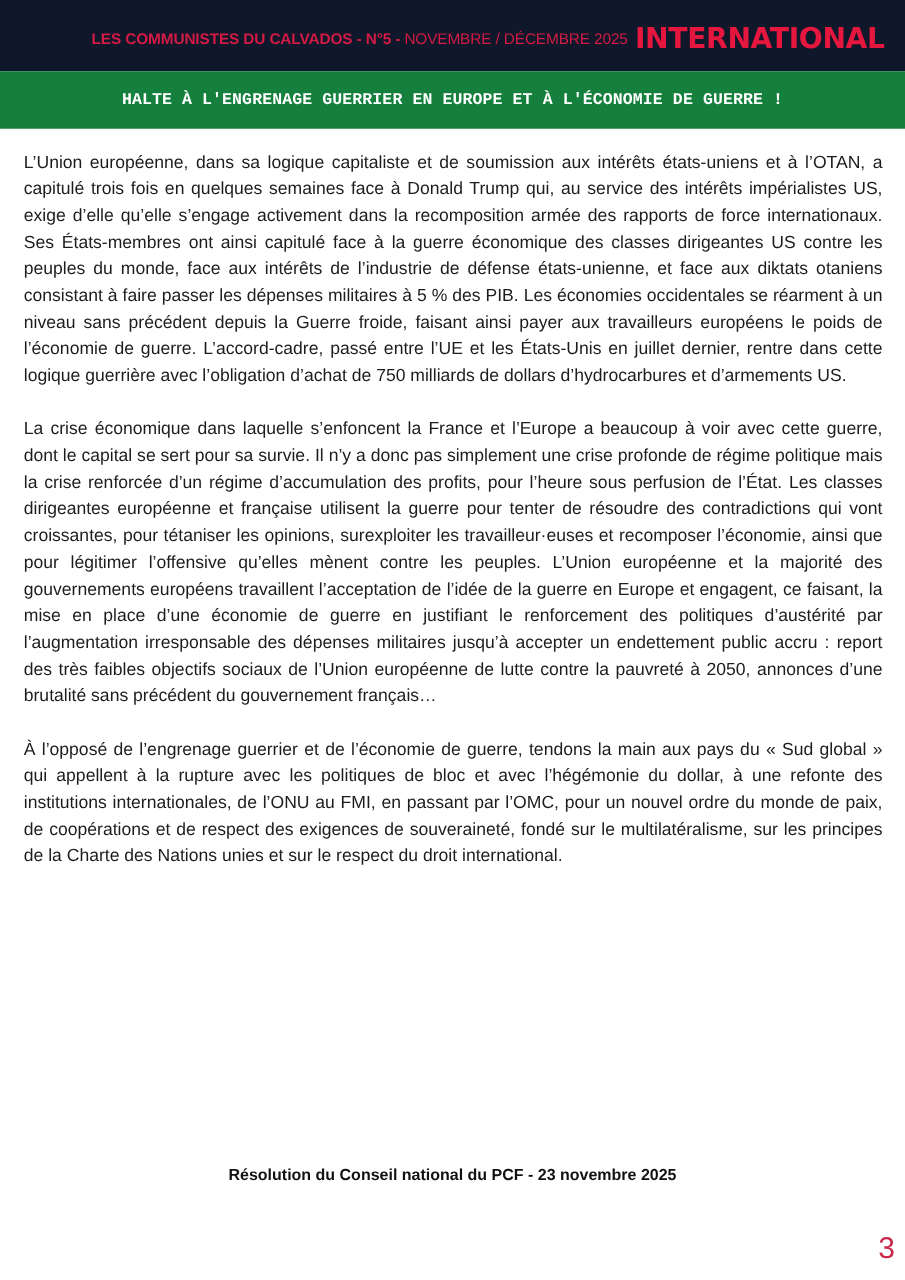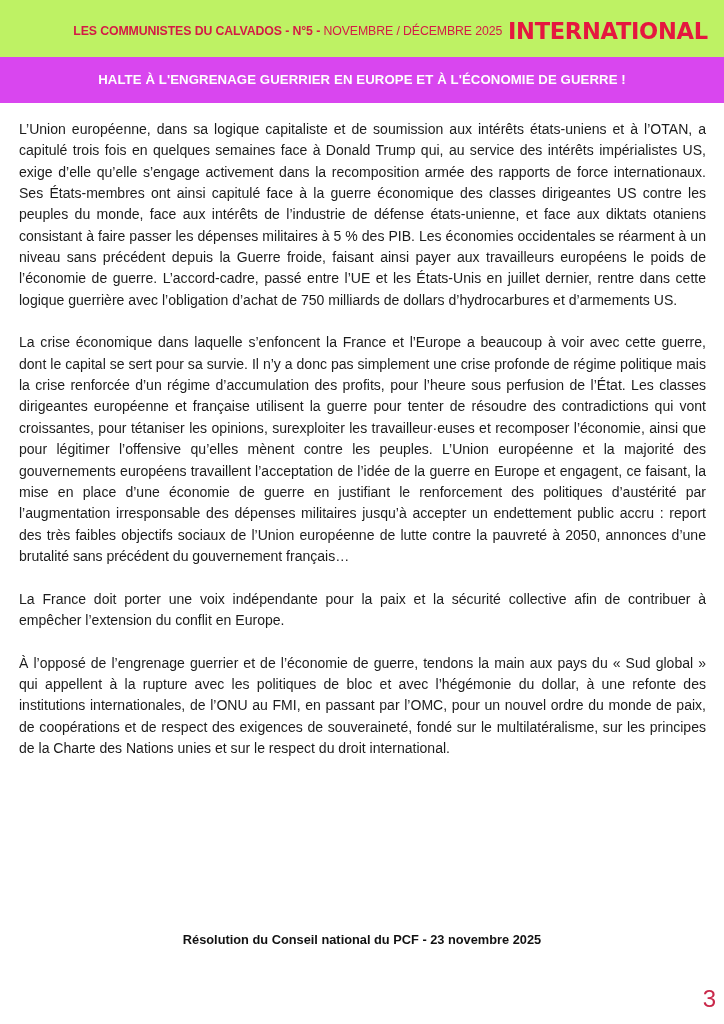--- a/index.html
+++ b/index.html
@@ -1,36 +1,36 @@
 <!DOCTYPE html>
 <html><head>
 <meta charset="utf-8">
 <style>
   html, body { margin: 0; padding: 0; }
   body {
     width: 724px; height: 1024px; background: #ffffff; position: relative; overflow: hidden;
     font-family: "Liberation Sans", "DejaVu Sans", sans-serif; color: #1a1a1a;
   }
   .header-band {
-    position: absolute; left: 0; top: 0; width: 724px; height: 57px; background: #bef264;
+    position: absolute; left: 0; top: 0; width: 724px; height: 57px; background: #0f172a;
   }
   .masthead {
     position: absolute; left: 0; right: 12px; top: 15px; height: 32px;
     display: flex; justify-content: flex-end; align-items: center; white-space: nowrap;
   }
   .mast-left { font-size: 12.3px; color: #d41b45; letter-spacing: -0.1px; }
   .mast-bold { font-weight: bold; }
   .mast-reg { font-weight: normal; }
   .section-title {
     font-family: "DejaVu Sans", sans-serif; font-weight: bold; font-size: 23px; color: #e5173f;
     margin-left: 6px; letter-spacing: -0.3px; transform: scaleX(0.98); transform-origin: left center;
   }
   .title-band {
-    position: absolute; left: 0; top: 57px; width: 724px; height: 46px; background: #d946ef;
-    display: flex; flex-direction: column; justify-content: center; align-items: center;
+    position: absolute; left: 0; top: 57px; width: 724px; height: 46px; background: #15803d;
+    display: flex; flex-direction: column; justify-content: center; align-items: center; font-family: Liberation Mono, monospace;
   }
   .title-line {
     color: #ffffff; font-weight: bold; font-size: 13.2px; line-height: 16.5px; text-align: center; letter-spacing: 0.1px;
   }
   .article {
     position: absolute; left: 19px; top: 119px; width: 687px;
     font-size: 14.05px; line-height: 21.35px; text-align: justify; color: #1c1c1c;
   }
   .article p { margin: 0 0 21.35px 0; }
   .signature {
@@ -55,19 +55,18 @@
   </div>
 </div>
 
 <div class="title-band">
   <div class="title-line">HALTE À L'ENGRENAGE GUERRIER EN EUROPE ET À L'ÉCONOMIE DE GUERRE !</div>
 </div>
 
 <div class="article">
   <p>L’Union européenne, dans sa logique capitaliste et de soumission aux intérêts états-uniens et à l’OTAN, a capitulé trois fois en quelques semaines face à Donald Trump qui, au service des intérêts impérialistes US, exige d’elle qu’elle s’engage activement dans la recomposition armée des rapports de force internationaux. Ses États-membres ont ainsi capitulé face à la guerre économique des classes dirigeantes US contre les peuples du monde, face aux intérêts de l’industrie de défense états-unienne, et face aux diktats otaniens consistant à faire passer les dépenses militaires à 5 % des PIB. Les économies occidentales se réarment à un niveau sans précédent depuis la Guerre froide, faisant ainsi payer aux travailleurs européens le poids de l’économie de guerre. L’accord-cadre, passé entre l’UE et les États-Unis en juillet dernier, rentre dans cette logique guerrière avec l’obligation d’achat de 750 milliards de dollars d’hydrocarbures et d’armements US.</p>
   <p>La crise économique dans laquelle s’enfoncent la France et l’Europe a beaucoup à voir avec cette guerre, dont le capital se sert pour sa survie. Il n’y a donc pas simplement une crise profonde de régime politique mais la crise renforcée d’un régime d’accumulation des profits, pour l’heure sous perfusion de l’État. Les classes dirigeantes européenne et française utilisent la guerre pour tenter de résoudre des contradictions qui vont croissantes, pour tétaniser les opinions, surexploiter les travailleur·euses et recomposer l’économie, ainsi que pour légitimer l’offensive qu’elles mènent contre les peuples. L’Union européenne et la majorité des gouvernements européens travaillent l’acceptation de l’idée de la guerre en Europe et engagent, ce faisant, la mise en place d’une économie de guerre en justifiant le renforcement des politiques d’austérité par l’augmentation irresponsable des dépenses militaires jusqu’à accepter un endettement public accru : report des très faibles objectifs sociaux de l’Union européenne de lutte contre la pauvreté à 2050, annonces d’une brutalité sans précédent du gouvernement français…</p>
-  <p>La France doit porter une voix indépendante pour la paix et la sécurité collective afin de contribuer à empêcher l’extension du conflit en Europe.</p>
   <p>À l’opposé de l’engrenage guerrier et de l’économie de guerre, tendons la main aux pays du « Sud global » qui appellent à la rupture avec les politiques de bloc et avec l’hégémonie du dollar, à une refonte des institutions internationales, de l’ONU au FMI, en passant par l’OMC, pour un nouvel ordre du monde de paix, de coopérations et de respect des exigences de souveraineté, fondé sur le multilatéralisme, sur les principes de la Charte des Nations unies et sur le respect du droit international.</p>
 </div>
 
 <div class="signature">Résolution du Conseil national du PCF - 23 novembre 2025</div>
 
 <div class="page-number">3</div>
 
 </body></html>

